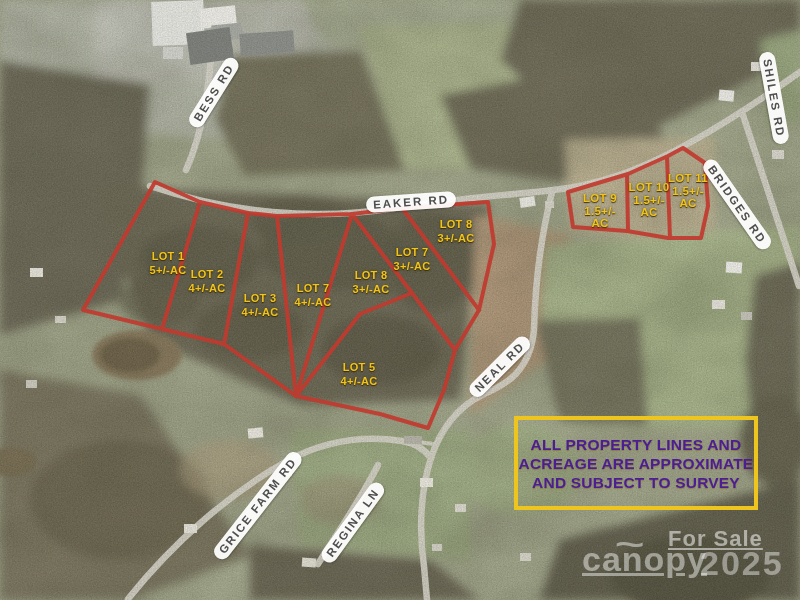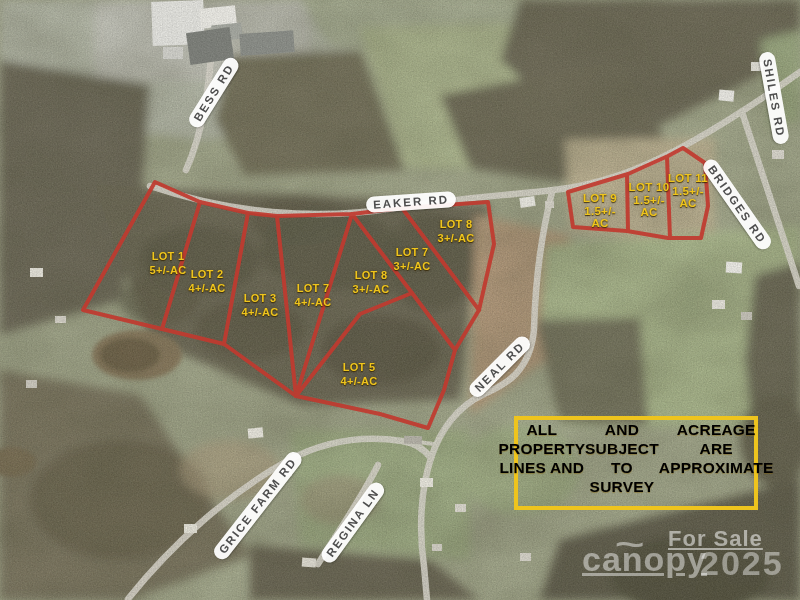--- a/index.html
+++ b/index.html
@@ -19,22 +19,22 @@
   .lot{
     position:absolute;transform:translate(-50%,-50%);text-align:center;z-index:25;
     color:#efc51d;font-weight:700;font-size:11px;line-height:14px;letter-spacing:.3px;
     white-space:nowrap;
     text-shadow:0 1px 1px rgba(50,35,0,.85),0 0 3px rgba(60,45,0,.55);
   }
   .lot.small{font-size:11.5px;line-height:12.5px;}
   
   .disc{
     position:absolute;left:514px;top:416px;width:236px;height:86px;z-index:26;
-    border:4px solid #eec41e;color:#000000;font-weight:700;font-size:15.5px;
-    line-height:19px;text-align:center;display:flex;flex-direction:row;
+    border:4px solid #eec41e;color:#4c1d95;font-weight:700;font-size:15.5px;
+    line-height:19px;text-align:center;display:flex;flex-direction:column;
     justify-content:center;letter-spacing:.2px;
     text-shadow:0 1px 1px rgba(130,95,0,.45);
   }
   
   .wm{position:absolute;color:#fff;font-weight:700;z-index:40;white-space:nowrap;}
   .wm-forsale{left:668px;top:526px;font-size:22px;opacity:.52;letter-spacing:1px;text-decoration:underline;}
   .wm-brand{left:582px;top:540px;font-size:34px;opacity:.46;letter-spacing:1px;text-decoration:underline;}
   .wm-tilde{left:621px;top:528px;font-size:30px;opacity:.46;transform:scaleX(1.7);}
   .wm-mls{left:610px;top:582px;font-size:9px;opacity:.5;letter-spacing:3px;margin-top:17px;}
   .wm-year{left:700px;top:544px;font-size:34px;opacity:.42;letter-spacing:2px;}
@@ -218,22 +218,22 @@
     <div>AC</div>
   </div>
   <div class="lot small" style="left:688px;top:191px">
     <div>LOT 11</div>
     <div>1.5+/-</div>
     <div>AC</div>
   </div>
 
   <div class="disc">
     <div>ALL PROPERTY LINES AND</div>
+    <div>ACREAGE ARE APPROXIMATE</div>
     <div>AND SUBJECT TO SURVEY</div>
-    <div>ACREAGE ARE APPROXIMATE</div>
   </div>
 
   <div class="wm wm-forsale">For Sale</div>
   <div class="wm wm-brand">canopy</div>
   <div class="wm wm-tilde">~</div>
   <div class="wm wm-mls">MLS</div>
   <div class="wm wm-year">2025</div>
 
 </div>
 

